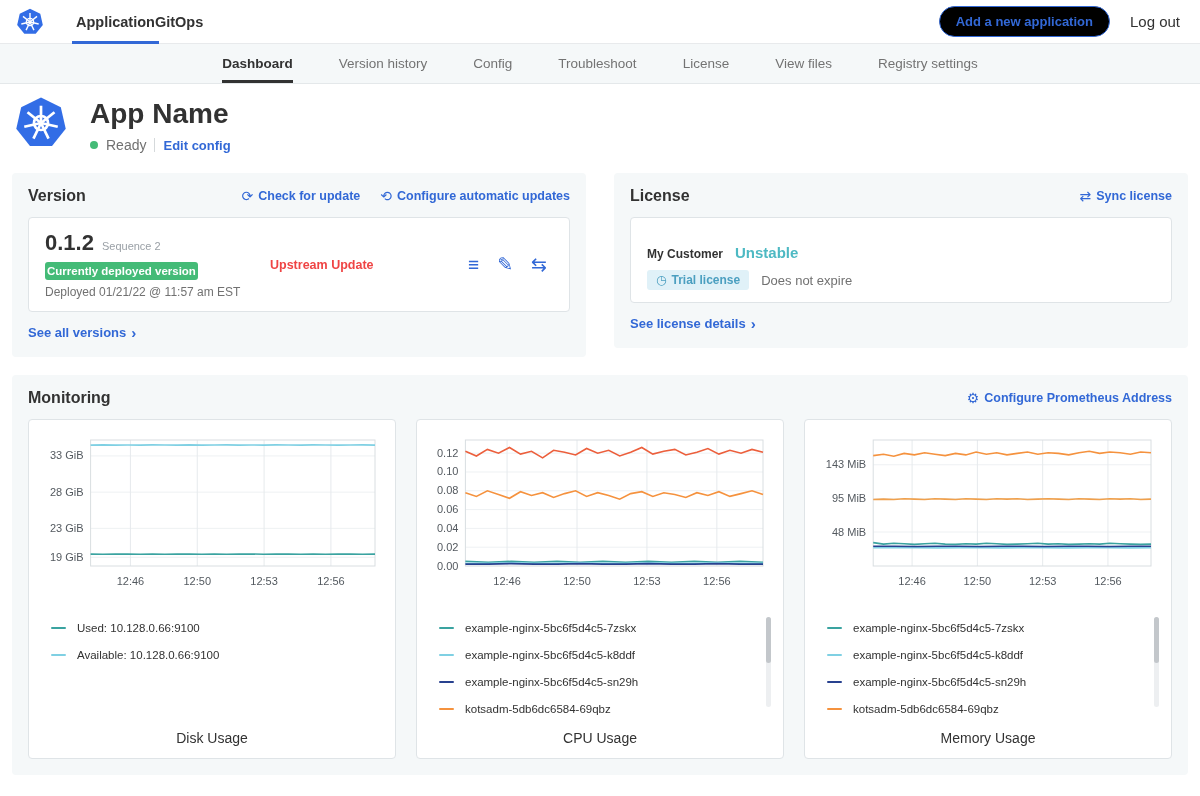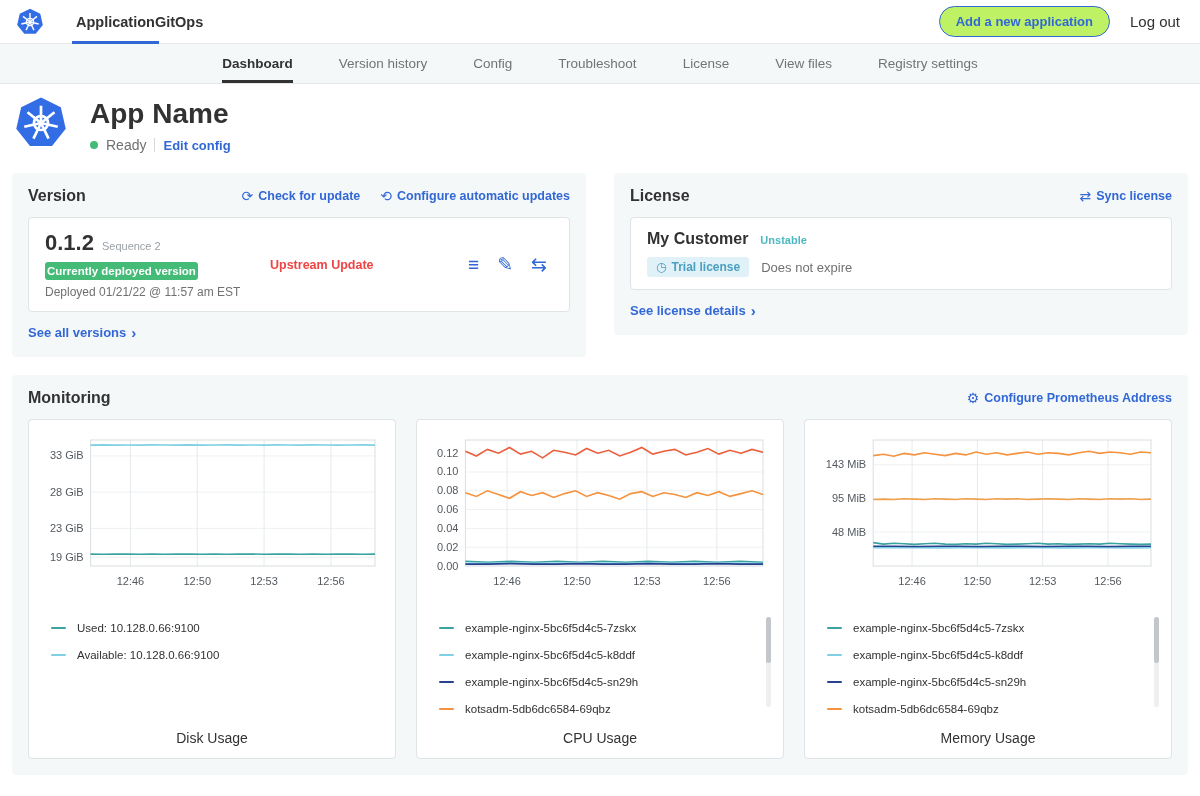--- a/index.html
+++ b/index.html
@@ -28,21 +28,21 @@
     display: flex; align-items: center;
     font-size: 14.5px; font-weight: bold;
     cursor: pointer; position: relative; color: #323232;
   }
   .top-tab.active::after {
     content: ""; position: absolute; left: -4px; right: -4px; bottom: 0;
     height: 3px; background: var(--accent, #3268d6);
   }
   .topnav-right { margin-left: auto; display: flex; align-items: center; gap: 20px; }
   .add-app-btn {
-    background: #bef264;
+    background: #000000;
     border: 1px solid var(--accent, #3268d6);
     color: var(--accent, #3268d6);
     font-family: inherit;
     font-weight: bold; font-size: 13px;
     padding: 7px 16px; border-radius: 17px; cursor: pointer;
   }
   .logout { font-size: 15px; color: #323232; cursor: pointer; }
 
   
   .subnav {
@@ -97,22 +97,22 @@
   }
   .v-deployed { font-size: 12px; color: #717171; }
   .v-upstream { flex: 1; font-size: 12.5px; font-weight: bold; color: #ef4444; padding-left: 10px; }
   .v-actions { display: flex; gap: 18px; align-items: center; padding-right: 6px; }
   .v-action { font-size: 19px; color: var(--accent, #3268d6); cursor: pointer; line-height: 1; }
   .see-link { display: inline-flex; align-items: center; gap: 5px; font-size: 13px; margin-top: 12px; }
   .chev { font-size: 15px; }
 
   
   .lic-row1 { display: flex; align-items: baseline; gap: 12px; }
-  .lic-customer { font-size: 16px; font-weight: bold; }
-  .lic-channel { font-size: 11px; font-weight: bold; color: var(--teal, #4db9c3); }
+  .lic-customer { font-size: 12px; font-weight: bold; margin-top: 17px; }
+  .lic-channel { font-size: 15px; font-weight: bold; color: var(--teal, #4db9c3); }
   .lic-row2 { display: flex; align-items: center; gap: 12px; margin-top: 9px; }
   .badge-trial {
     display: inline-flex; align-items: center; gap: 5px;
     background: var(--trial-badge-bg, #e0f1f8); color: var(--trial-badge-text, #4b9fc0);
     font-size: 12px; font-weight: bold;
     padding: 3px 9px; border-radius: 3px;
   }
   .lic-expiry { font-size: 13px; color: #717171; }
 
   

